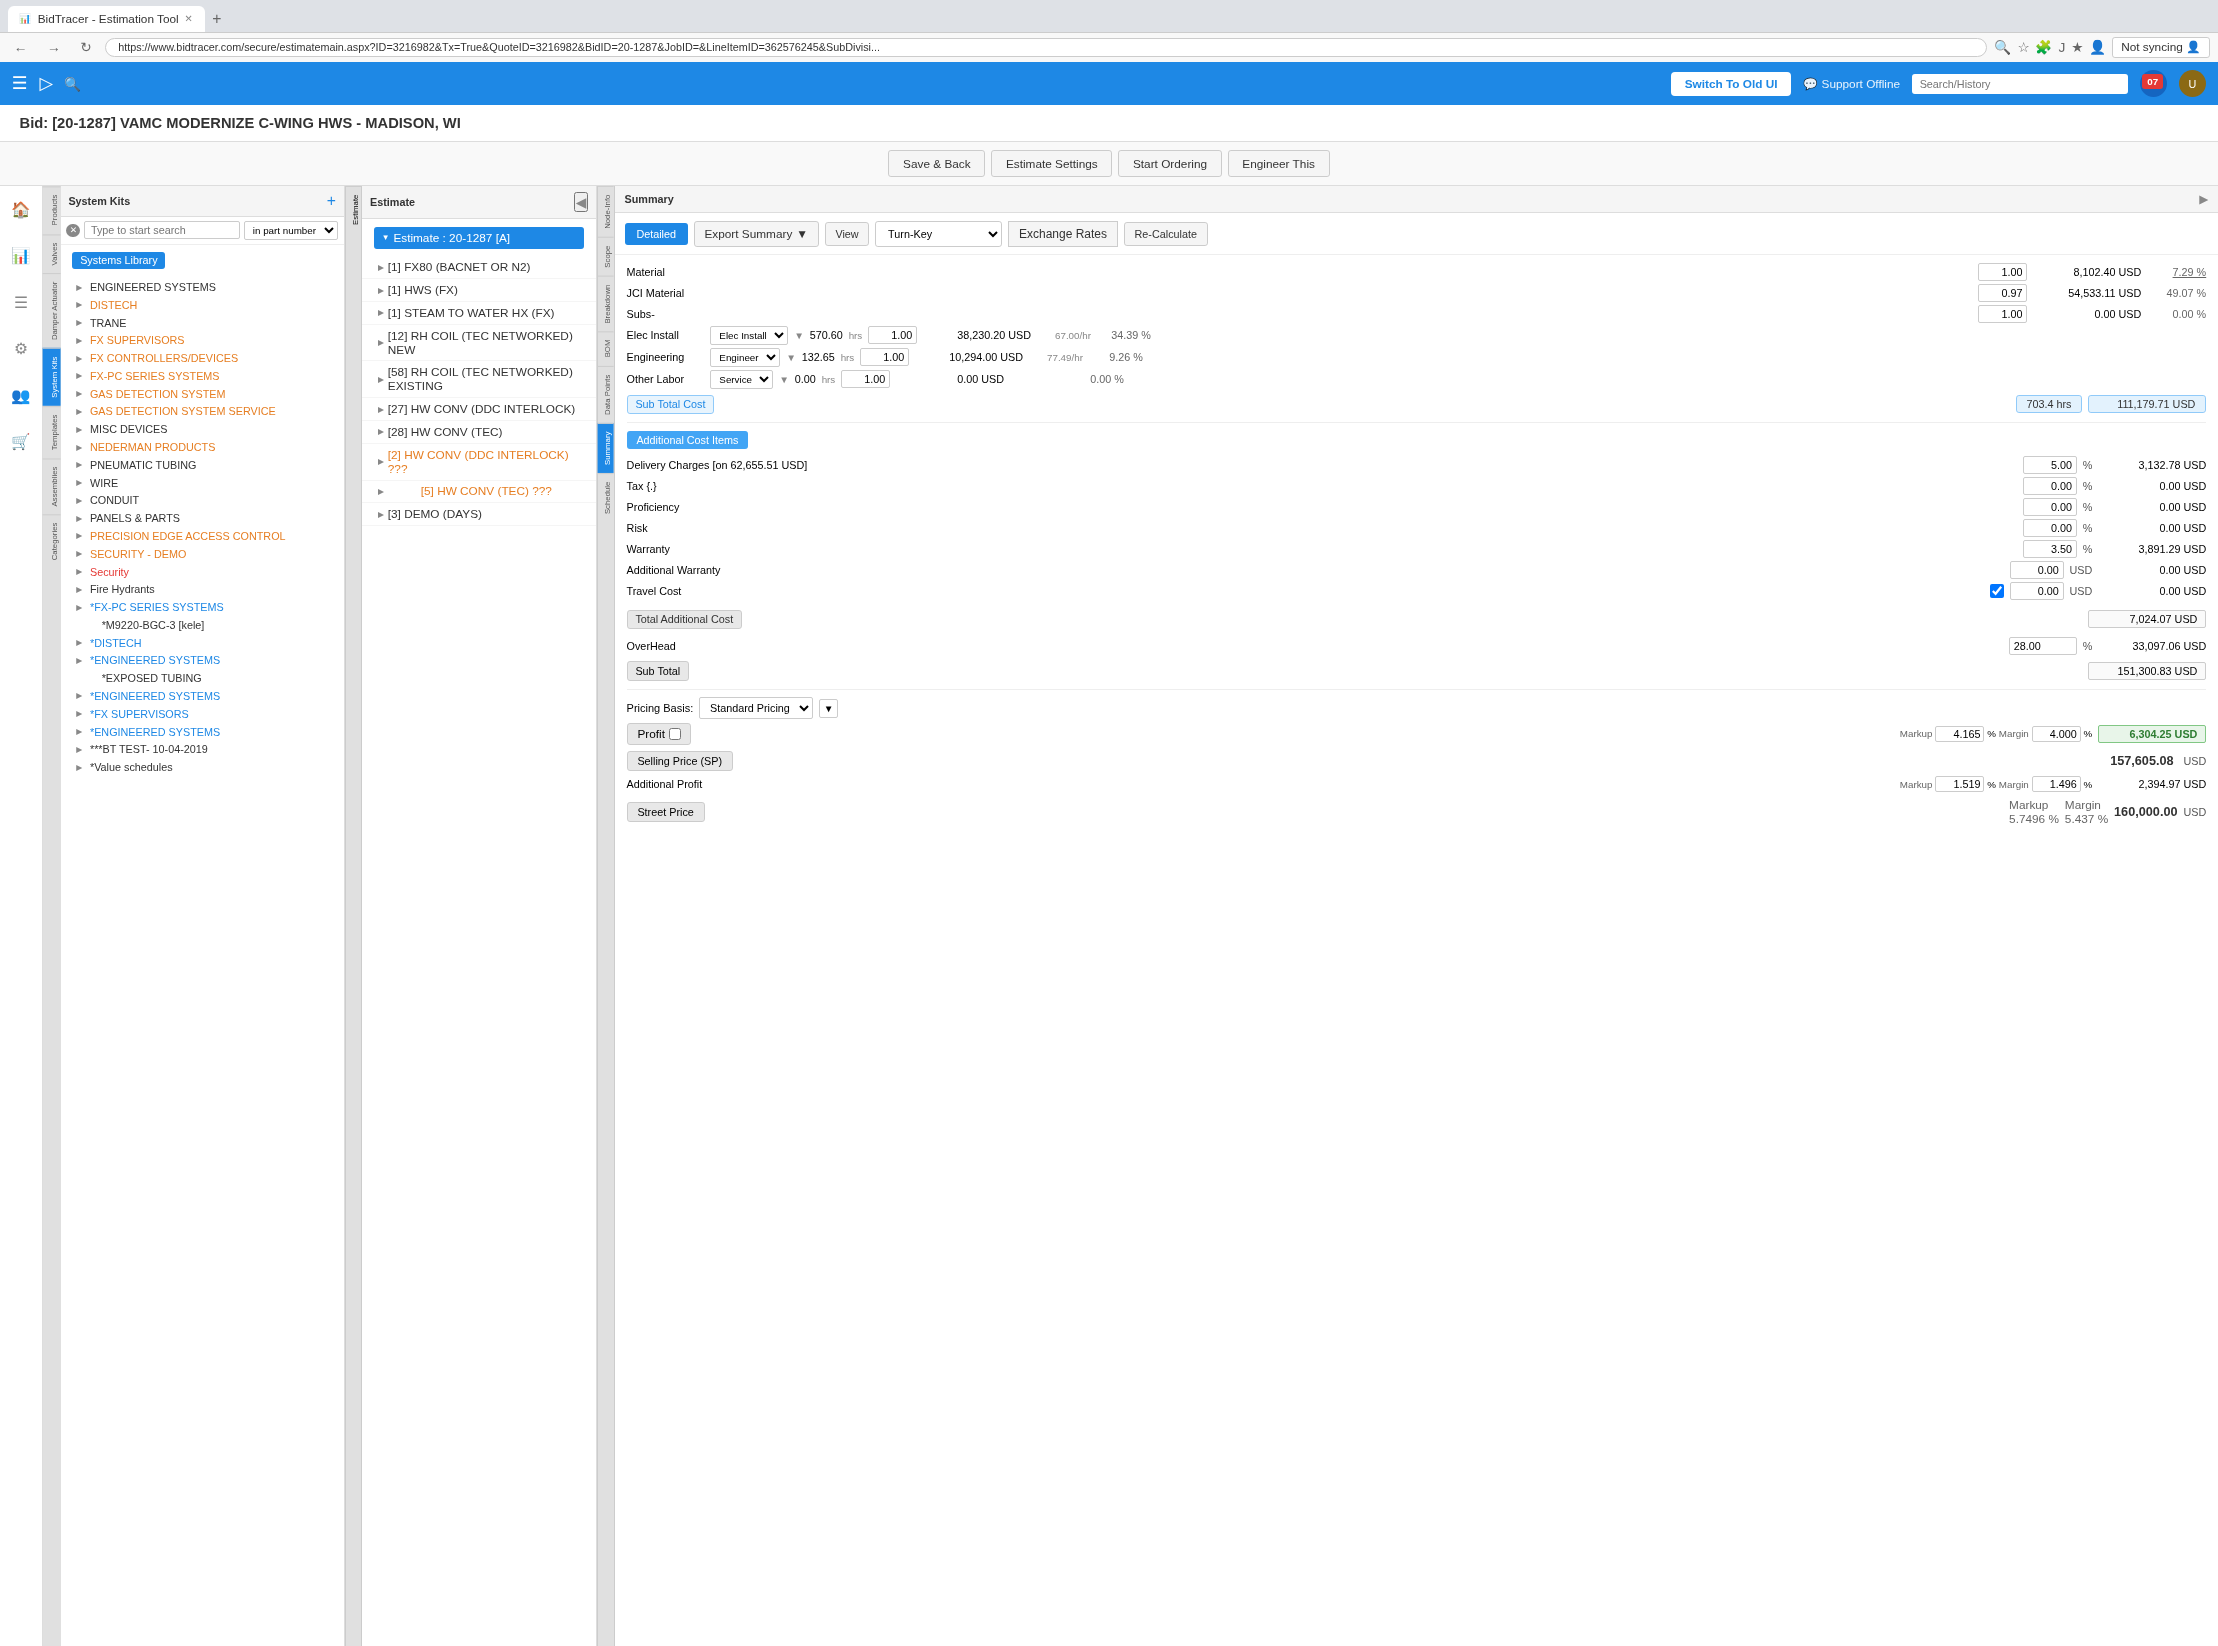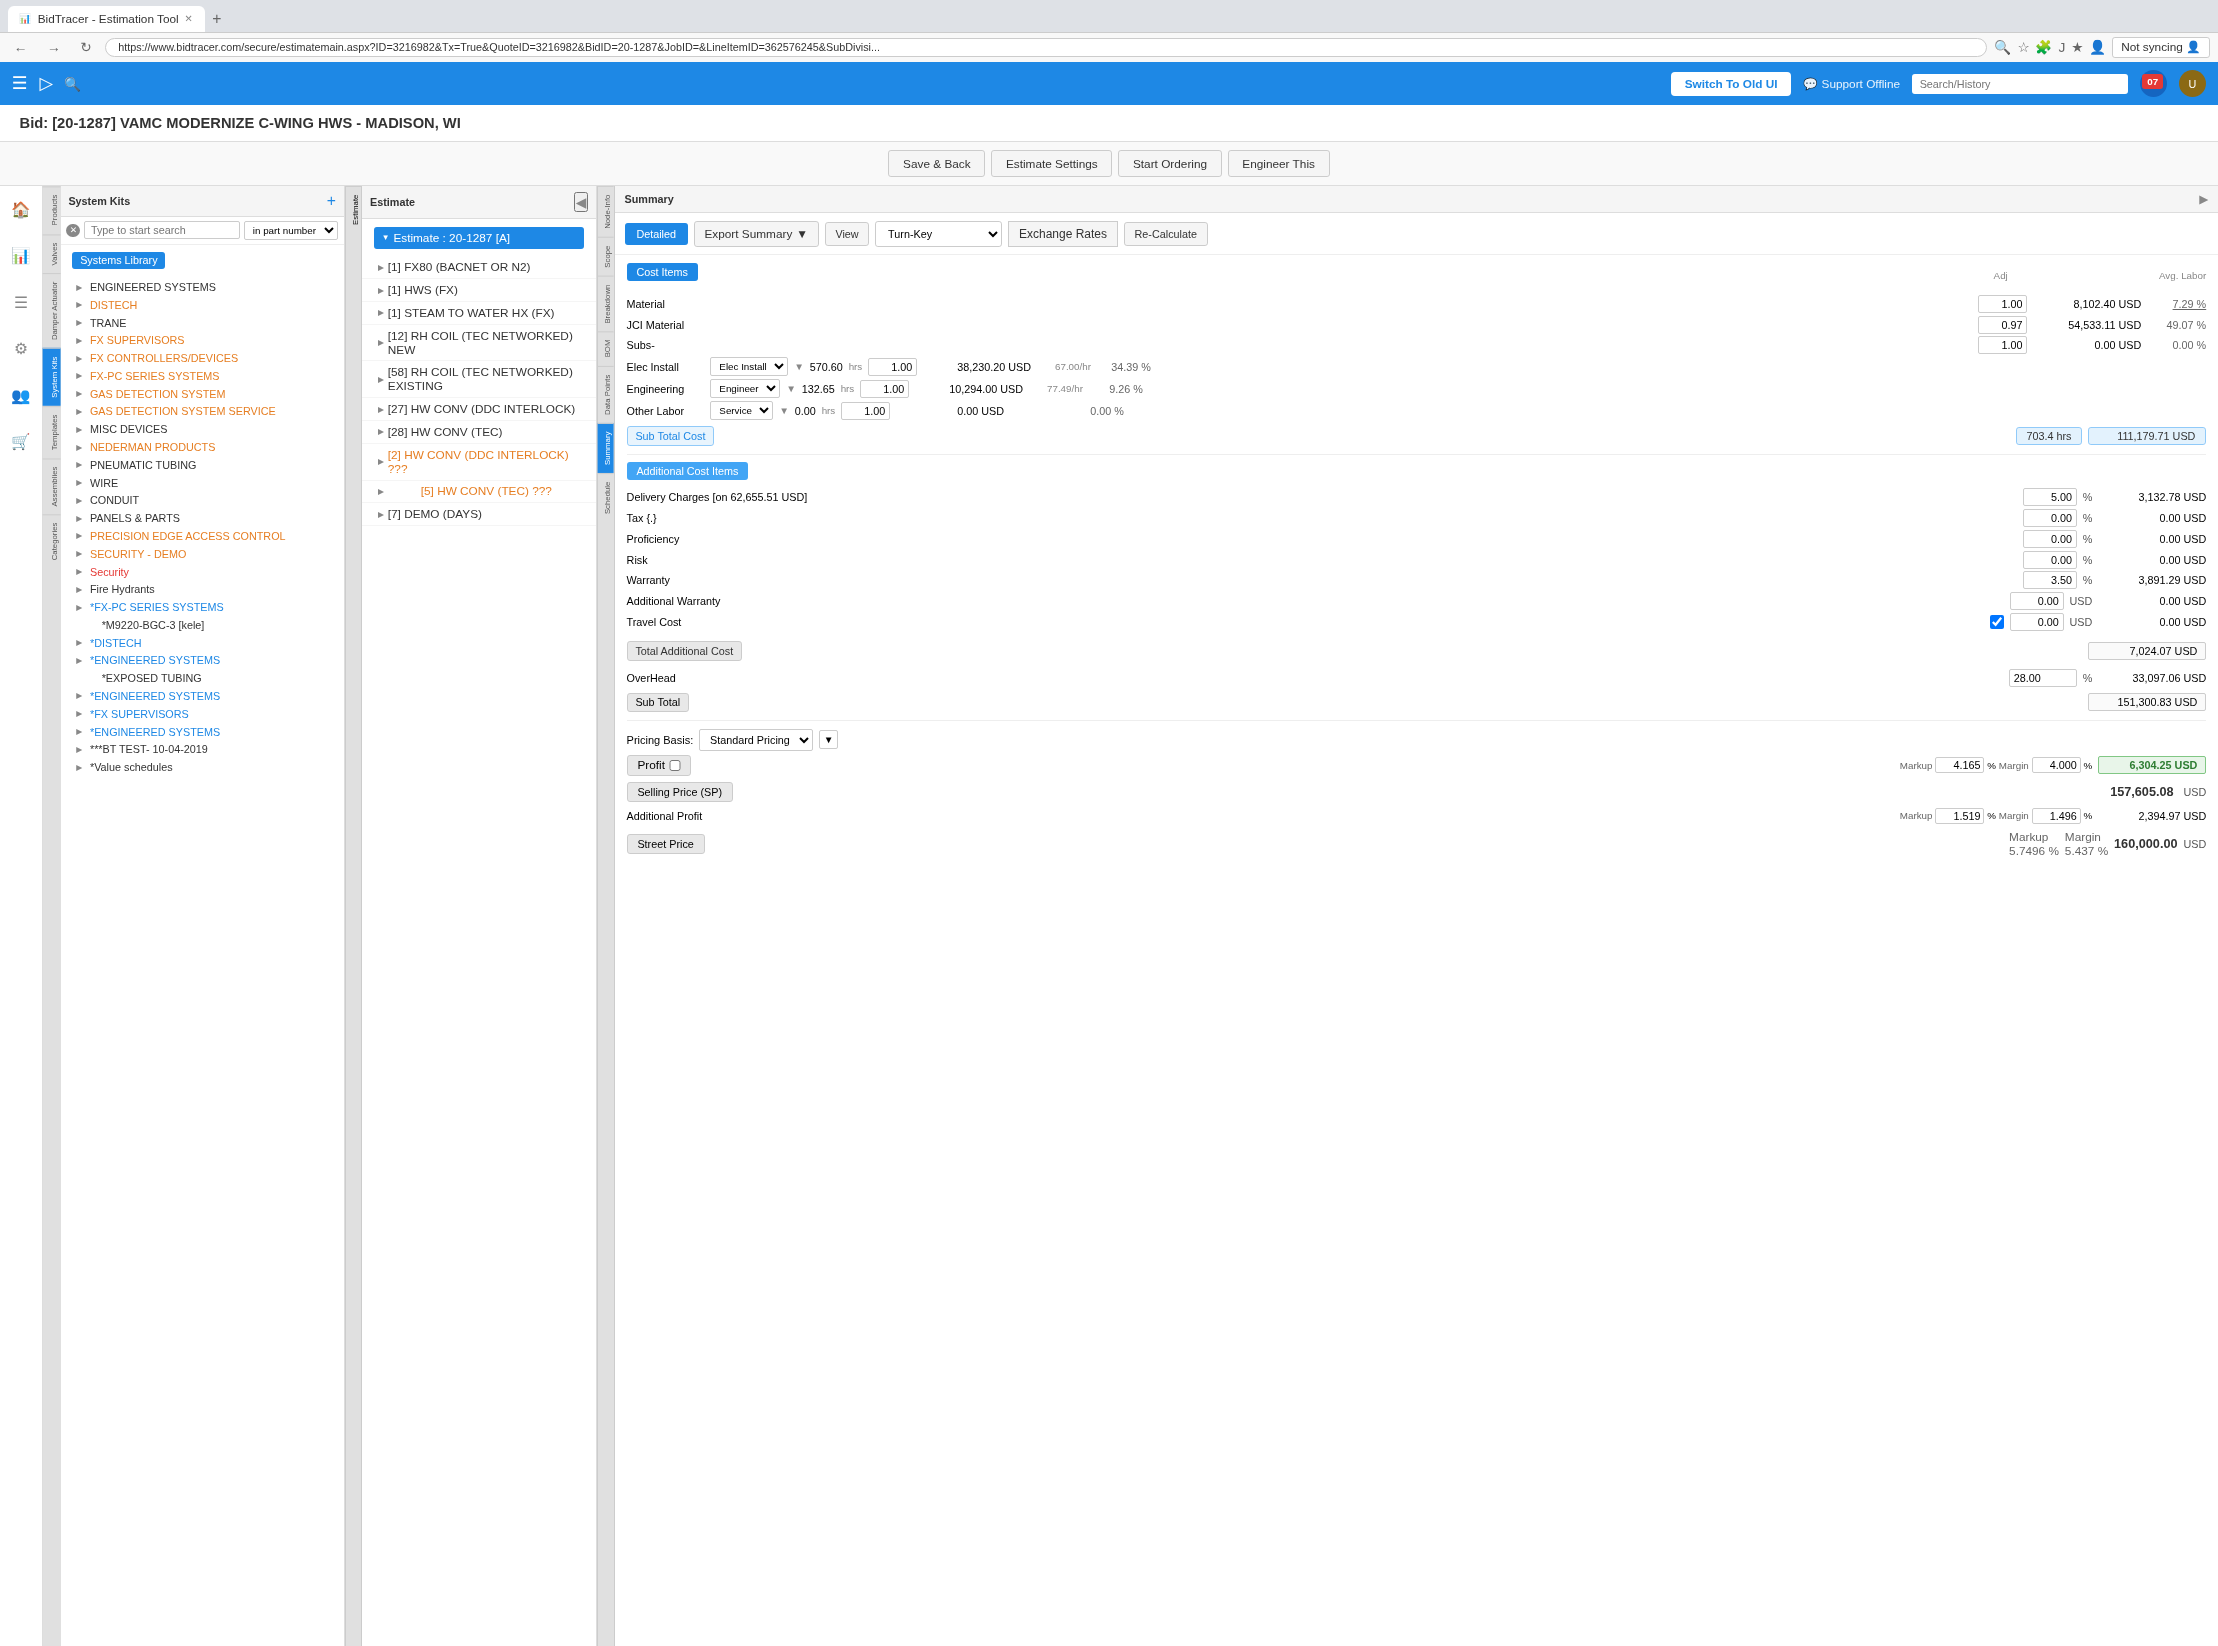--- a/index.html
+++ b/index.html
@@ -365,21 +365,21 @@
         <div class="estimate-item">
           <span class="item-arrow">▶</span>
           <span style="color: rgb(230, 126, 34);">[2] HW CONV (DDC INTERLOCK) ???</span>
         </div>
         <div class="estimate-item">
           <span class="item-arrow">▶</span>
           <span style="color: rgb(230, 126, 34); margin-left: 33px;">[5] HW CONV (TEC) ???</span>
         </div>
         <div class="estimate-item">
           <span class="item-arrow">▶</span>
-          <span>[7] DEMO (DAYS)</span>
+          <span>[3] DEMO (DAYS)</span>
         </div>
       </div>
   </div>
 
   <div style="display:flex; flex-direction:column; width:17.6px; background:#e0e0e0; border-left:1px solid #ccc; border-right:1px solid #ccc;" id="right-side-tabs">
       <div class="right-side-tab" style="writing-mode: vertical-lr; transform: rotate(180deg); font-size: 7.8px; padding: 7.8px 2px; cursor: pointer; border-bottom: 1px solid rgb(204, 204, 204); text-align: center;">Node-Info</div>
       <div class="right-side-tab" style="writing-mode: vertical-lr; transform: rotate(180deg); font-size: 7.8px; padding: 7.8px 2px; cursor: pointer; border-bottom: 1px solid rgb(204, 204, 204); text-align: center;">Scope</div>
       <div class="right-side-tab" style="writing-mode: vertical-lr; transform: rotate(180deg); font-size: 7.8px; padding: 7.8px 2px; cursor: pointer; border-bottom: 1px solid rgb(204, 204, 204); text-align: center;">Breakdown</div>
       <div class="right-side-tab" style="writing-mode: vertical-lr; transform: rotate(180deg); font-size: 7.8px; padding: 7.8px 2px; cursor: pointer; border-bottom: 1px solid rgb(204, 204, 204); text-align: center;">BOM</div>
       <div class="right-side-tab" style="writing-mode: vertical-lr; transform: rotate(180deg); font-size: 7.8px; padding: 7.8px 2px; cursor: pointer; border-bottom: 1px solid rgb(204, 204, 204); text-align: center;">Data Points</div>
@@ -401,26 +401,20 @@
       </button>
       <button class="btn-view">View</button>
       <select class="turn-key-select">
         <option>Turn-Key</option>
       </select>
       <button class="btn-exchange">Exchange Rates</button>
       <button class="btn-recalc">Re-Calculate</button>
     </div>
 
     <div class="cost-section">
-      <div style="display:flex; align-items:center; margin-bottom:5.9px;">
-        <span class="section-badge">Cost Items</span>
-        <div style="flex:1;"></div>
-        <span style="font-size:9.8px; color:#888; min-width:59px; text-align:center;">Adj</span>
-        <span style="font-size:9.8px; color:#888; min-width:176px; text-align:right;">Avg. Labor</span>
-      </div>
 
       
       <div class="row-flex">
         <span style="font-size:10.8px; min-width:78px;">Material</span>
         <div class="flex-spacer"></div>
         <input class="adj-input" type="text" value="1.00" style="">
         <span style="min-width:108px; text-align:right; font-size:10.8px;">8,102.40 USD</span>
         <span style="min-width:59px; text-align:right; font-size:10.8px; color:#666;text-decoration:underline;">7.29 %</span>
       </div>
       

